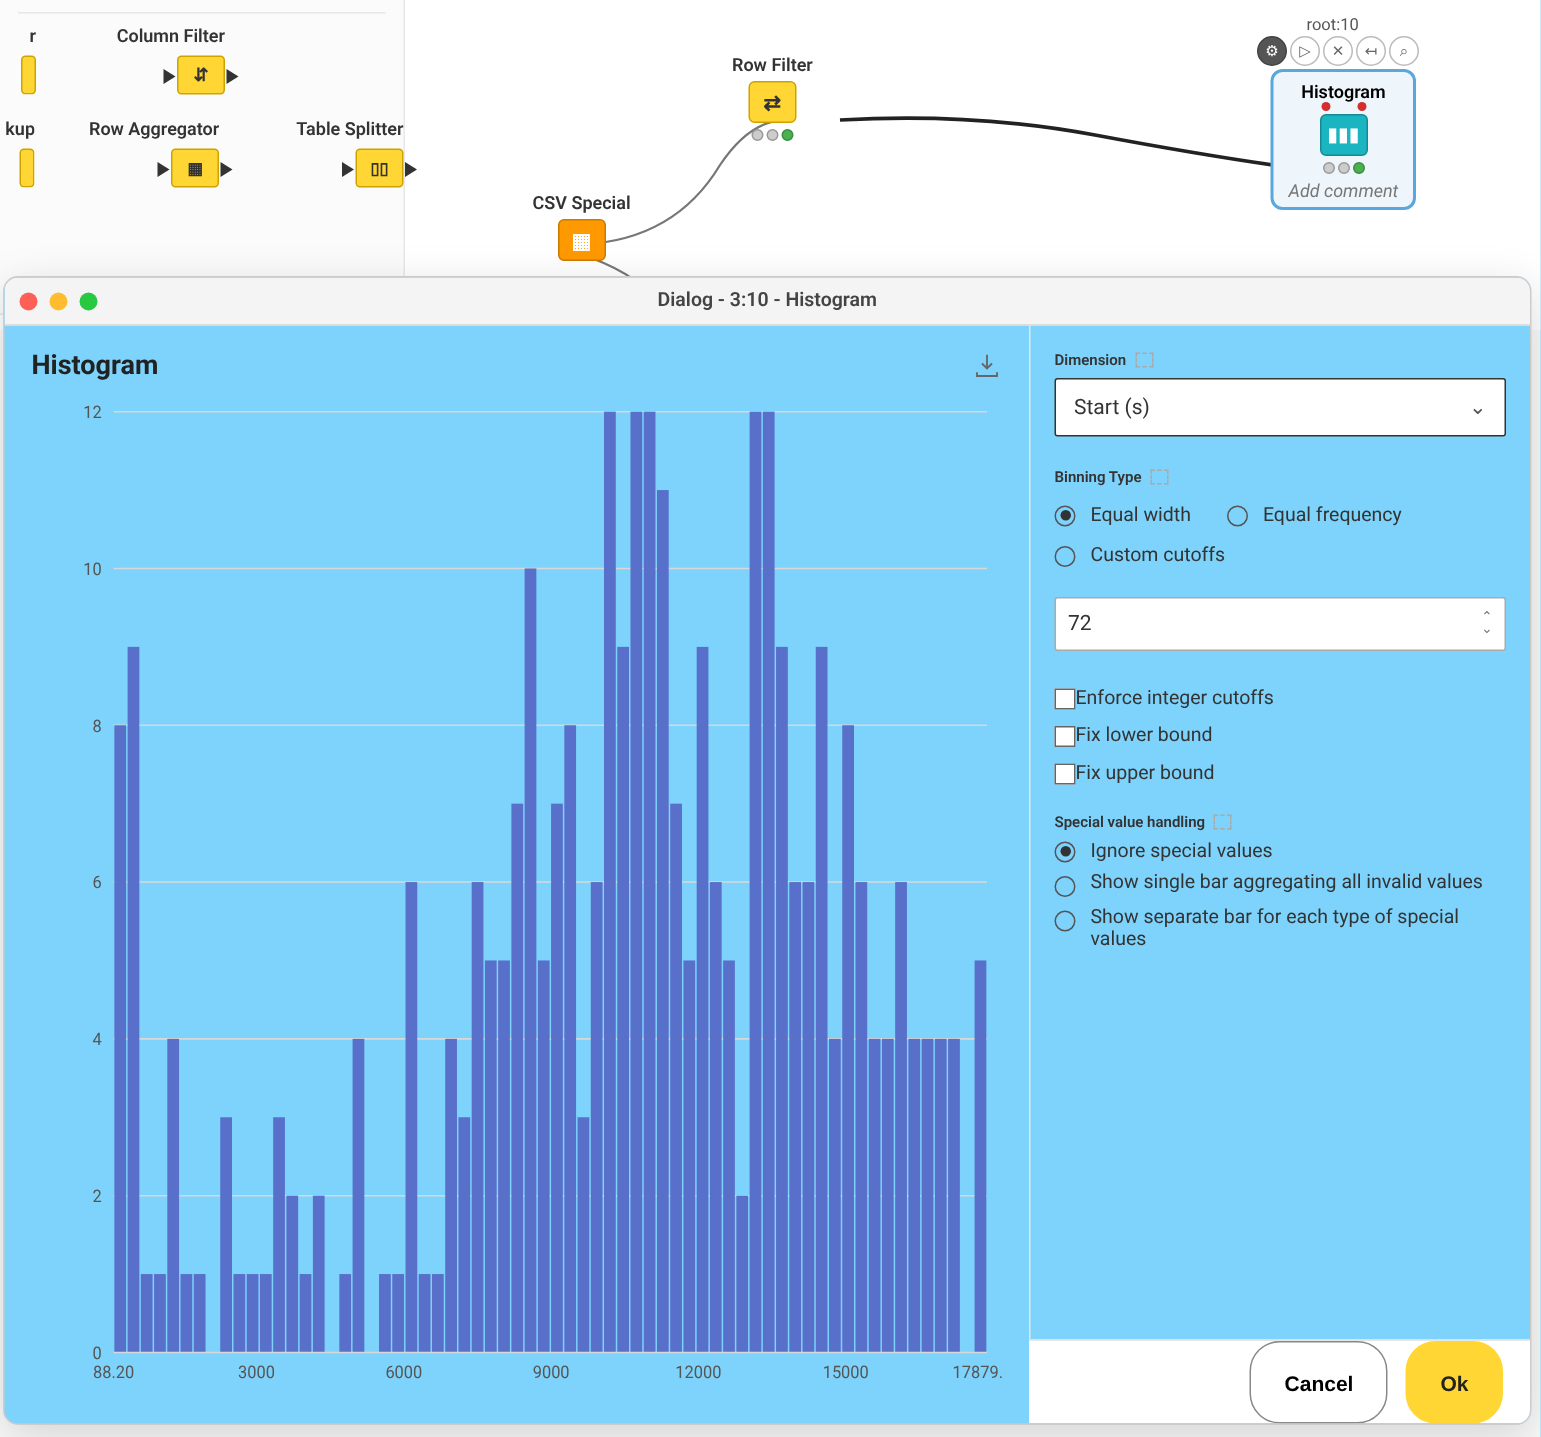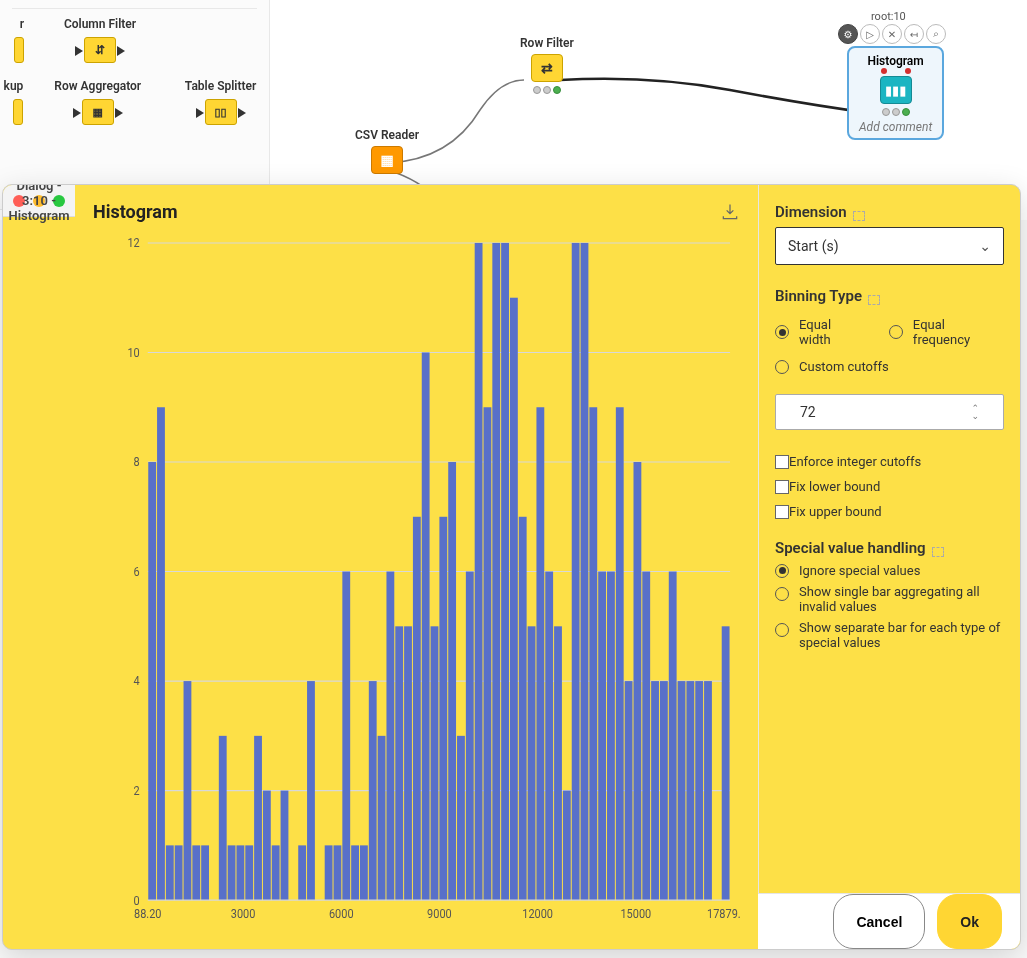--- a/index.html
+++ b/index.html
@@ -2,21 +2,21 @@
 <html><head>
 <meta charset="utf-8">
 <style>
 * { box-sizing: border-box; margin: 0; padding: 0; }
 body { font-family: -apple-system, BlinkMacSystemFont, "Segoe UI", Roboto, sans-serif; background: #f9f9f9; width: 1027px; height: 958px; overflow: hidden; position: relative; }
 
 
 .canvas-bg { position: absolute; top: 0; left: 0; right: 0; height: 220px; background: #ffffff; }
 .palette { position: absolute; left: 0; top: 0; width: 270px; height: 210px; background: #fbfbfb; border: 1px solid #e8e8e8; border-left: none; border-top: none; }
 .palette-row { display: flex; gap: 26px; padding: 8px 0; justify-content: flex-start; padding-left: 4px; }
-.node-item { display: flex; flex-direction: column; align-items: center; width: 100px; font-size: 12px; font-weight: 600; color: #333; }
+.node-item { display: flex; flex-direction: column; align-items: flex-end; width: 100px; font-size: 12px; font-weight: 600; color: #333; }
 .node-icon { width: 32px; height: 26px; background: #ffd633; border: 1px solid #cca300; border-radius: 3px; margin-top: 6px; position: relative; display: flex; align-items: center; justify-content: center; }
 .node-ports::before, .node-ports::after { content: ''; position: absolute; width: 0; height: 0; border-top: 5px solid transparent; border-bottom: 5px solid transparent; }
 .node-ports::before { left: -10px; top: 8px; border-left: 8px solid #333; }
 .node-ports::after { right: -10px; top: 8px; border-left: 8px solid #333; }
 
 
 .canvas-node { position: absolute; display: flex; flex-direction: column; align-items: center; font-size: 12px; font-weight: 600; color: #333; }
 .canvas-node .icon-box { width: 32px; height: 28px; border: 1px solid #999; border-radius: 4px; margin-top: 4px; display: flex; align-items: center; justify-content: center; }
 .canvas-node.orange .icon-box { background: #ff9900; border-color: #cc7a00; }
 .canvas-node.yellow .icon-box { background: #ffd633; border-color: #cca300; }
@@ -30,21 +30,21 @@
 .node-toolbar { position: absolute; display: flex; gap: 2px; }
 .node-toolbar .tb-btn { width: 20px; height: 20px; border-radius: 50%; border: 1px solid #bbb; background: #fff; display: flex; align-items: center; justify-content: center; font-size: 10px; color: #666; }
 .node-toolbar .tb-btn.dark { background: #555; color: #fff; border-color: #444; }
 .root-label { position: absolute; font-size: 11px; color: #555; }
 .add-comment { font-size: 12px; font-style: italic; color: #777; margin-top: 4px; }
 
 
 .connectors { position: absolute; top: 0; left: 0; pointer-events: none; }
 
 
-.dialog { position: absolute; left: 2px; top: 184px; width: 1019px; height: 766px; background: #fde047; border: 1px solid #ccc; border-radius: 10px; box-shadow: 0 8px 30px rgba(0,0,0,0.15); overflow: hidden; display: flex; flex-direction: row; }
+.dialog { position: absolute; left: 2px; top: 184px; width: 1019px; height: 766px; background: #7dd3fc; border: 1px solid #ccc; border-radius: 10px; box-shadow: 0 8px 30px rgba(0,0,0,0.15); overflow: hidden; display: flex; flex-direction: column; }
 .titlebar { height: 32px; background: #f4f4f4; border-bottom: 1px solid #ddd; display: flex; align-items: center; padding: 0 10px; position: relative; }
 .win-btns { display: flex; gap: 8px; }
 .win-btn { width: 12px; height: 12px; border-radius: 50%; }
 .win-btn.close { background: #ff5f57; }
 .win-btn.min { background: #febc2e; }
 .win-btn.max { background: #28c840; }
 .titlebar-title { position: absolute; left: 0; right: 0; text-align: center; font-size: 13px; font-weight: 600; color: #444; pointer-events: none; }
 
 .dialog-body { flex: 1; display: flex; overflow: hidden; }
 .left-pane { width: 683px; padding: 16px 18px; display: flex; flex-direction: column; position: relative; }
@@ -55,29 +55,29 @@
 .chart-area { flex: 1; position: relative; margin-top: 10px; }
 .chart-svg { width: 100%; height: 100%; }
 .axis-text { font-size: 11px; fill: #555; }
 .grid-line { stroke: #d8d8d8; stroke-width: 1; }
 .bar { fill: #5870c9; }
 
 .right-pane { flex: 1; border-left: 1px solid #e5e5e5; padding: 18px 16px; overflow-y: auto; font-size: 13px; color: #333; position: relative; }
 .right-pane::-webkit-scrollbar { width: 8px; }
 .right-pane::-webkit-scrollbar-thumb { background: #ccc; border-radius: 4px; }
 .section-head { font-size: 16px; font-weight: 700; margin-bottom: 14px; color: #222; border-bottom: 1px solid #e8e8e8; padding-bottom: 8px; }
-.field-label { font-size: 15px; font-weight: 600; color: #333; margin-bottom: 6px; display: flex; align-items: flex-end; gap: 6px; }
+.field-label { font-size: 10px; font-weight: 600; color: #333; margin-bottom: 6px; display: flex; align-items: flex-start; gap: 6px; }
 .field-label .ctrl-icon { width: 12px; height: 10px; border: 1px dashed #aaa; display: inline-block; }
 .select-box { width: 100%; border: 1px solid #333; border-radius: 2px; padding: 10px 12px; font-size: 14px; display: flex; justify-content: space-between; align-items: center; background: #fff; cursor: pointer; }
 .select-box .chev { font-size: 14px; color: #555; }
 .radio-row { display: flex; align-items: center; gap: 10px; margin: 6px 0; cursor: pointer; }
 .radio { width: 14px; height: 14px; border: 1.5px solid #555; border-radius: 50%; display: flex; align-items: center; justify-content: center; flex-shrink: 0; }
 .radio.checked::after { content: ''; width: 7px; height: 7px; background: #333; border-radius: 50%; }
 .radio-group-inline { display: flex; gap: 24px; }
-.num-input { width: 100%; border: 1px solid #aaa; border-radius: 2px; padding: 9px 24px; font-size: 14px; display: flex; justify-content: space-between; align-items: flex-start; background: #fff; }
+.num-input { width: 100%; border: 1px solid #aaa; border-radius: 2px; padding: 9px 8px; font-size: 14px; display: flex; justify-content: space-between; align-items: flex-start; background: #fff; }
 .num-input .spinners { display: flex; flex-direction: column; line-height: 8px; font-size: 9px; color: #777; cursor: pointer; }
 .check-row { display: flex; align-items: center; margin: 10px 0; cursor: pointer; }
 .checkbox { width: 14px; height: 14px; border: 1.5px solid #666; background: #fff; flex-shrink: 0; }
 .spacer { height: 22px; }
 
 .button-bar { height: 56px; border-top: 1px solid #e5e5e5; display: flex; justify-content: flex-end; padding: 0 18px; gap: 12px; background: #fff; }
 .btn { padding: 8px 22px; border-radius: 20px; font-size: 14px; font-weight: 600; cursor: pointer; border: 1px solid #888; background: #fff; }
 .btn.primary { background: #ffd633; border-color: #ffd633; color: #222; }
 .right-wrap { flex: 1; display: flex; flex-direction: column; }
 </style>
@@ -120,27 +120,27 @@
   </div>
 
   <svg class="connectors" width="1027" height="220">
     <path d="M 388 163 Q 450 160 480 110 Q 500 80 524 80" stroke="#777" stroke-width="1.5" fill="none"></path>
     <path d="M 560 80 Q 650 75 730 90 Q 810 105 870 113" stroke="#222" stroke-width="2.5" fill="none"></path>
     <polygon points="870,113 862,109 862,117" fill="#222"></polygon>
     <path d="M 388 170 Q 420 180 438 200" stroke="#777" stroke-width="1.5" fill="none"></path>
   </svg>
 
   <div class="canvas-node orange" style="left: 355px; top: 128px;">
-    <span>CSV Reader</span>
+    <span>CSV Special</span>
     <div class="icon-box">
         <span style="color:#fff;font-size:14px;">▦</span>
       </div>
   </div>
 
-  <div class="canvas-node yellow" style="left: 520px; top: 36px;">
+  <div class="canvas-node yellow" style="left: 488px; top: 36px;">
     <span>Row Filter</span>
     <div class="icon-box">
         <span style="font-size:14px;">⇄</span>
       </div>
     <div class="traffic-light">
         <span></span>
         <span></span>
         <span class="green"></span>
       </div>
   </div>

